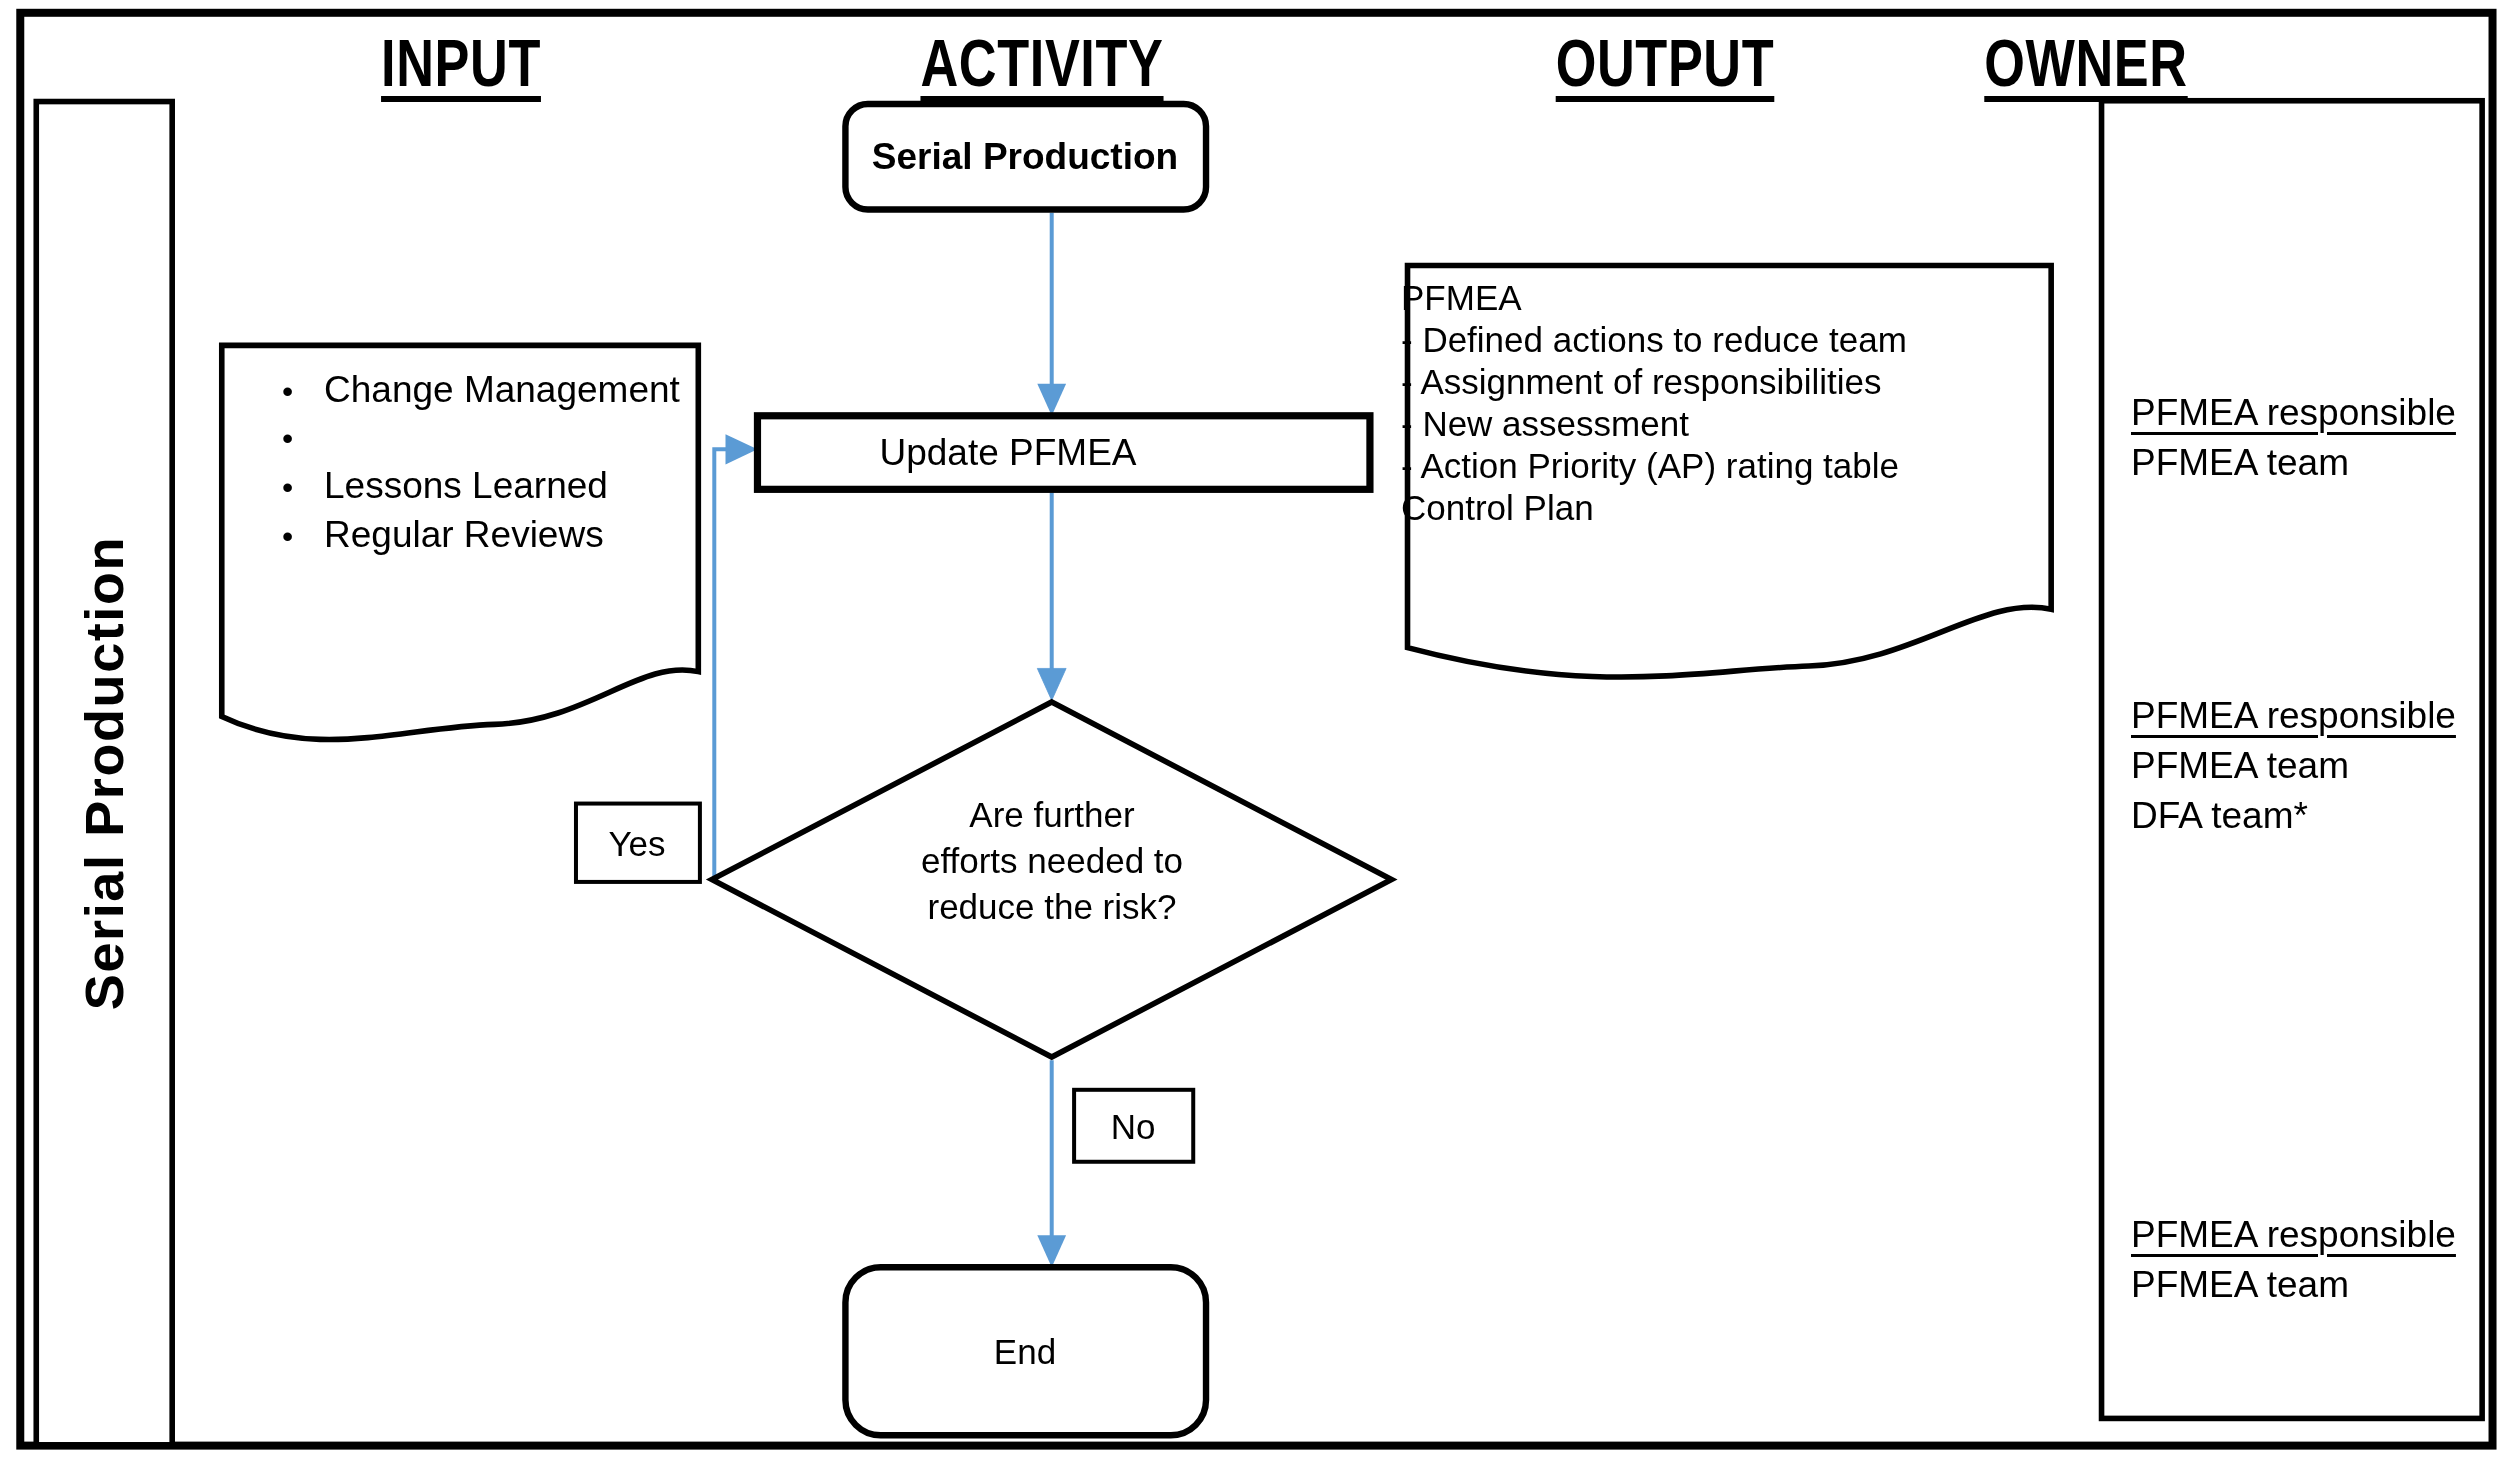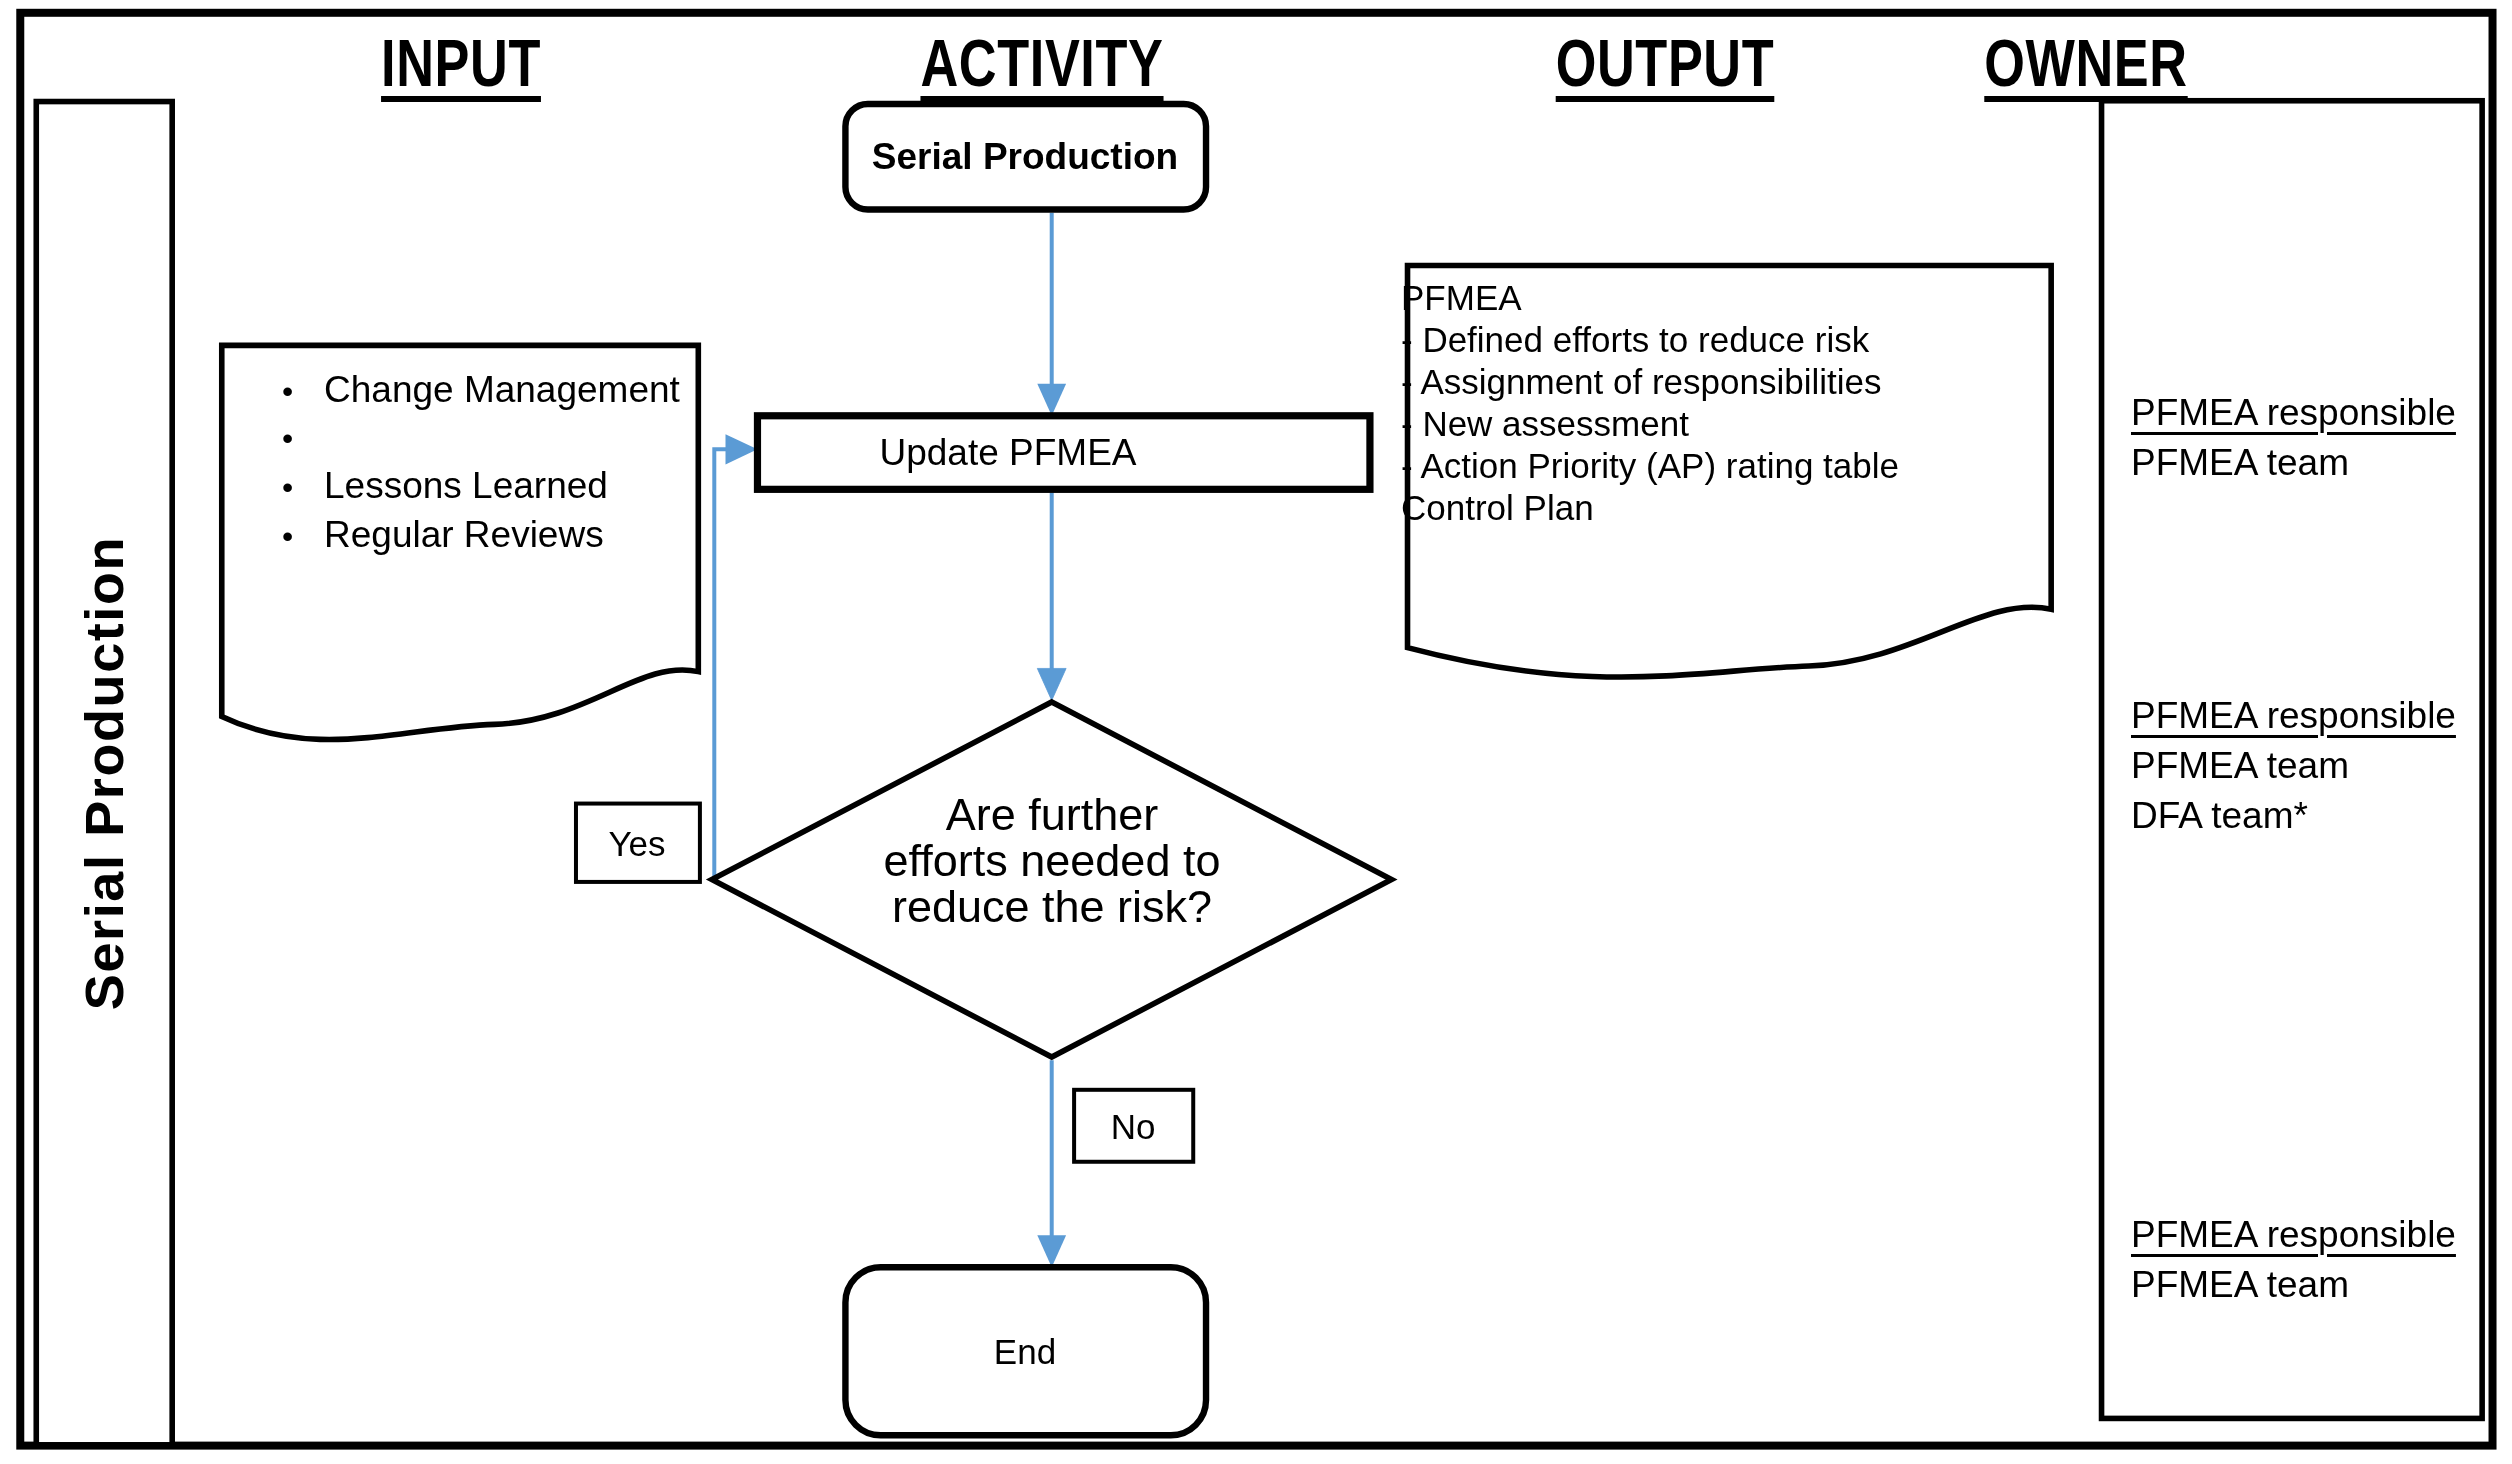--- a/index.html
+++ b/index.html
@@ -22,21 +22,21 @@
   }
   
   .lane-label{
     font-size:54px;font-weight:bold;letter-spacing:1.6px;
     transform:translate(-50%,-50%) rotate(-90deg);
   }
   .start-label{font-size:37px;font-weight:bold;}
   .body-txt{font-size:37px;}
   .small-node{font-size:35px;}
   .decision-txt{
-    font-size:45px;line-height:46px;text-align:center;
+    font-size:35px;line-height:46px;text-align:center;
     transform:translate(-50%,-50%);white-space:nowrap;
   }
   
   .doc-list{position:absolute;left:282px;top:366px;font-size:37px;line-height:47px;}
   .doc-list .row{display:flex;align-items:baseline;}
   .doc-list .bullet{width:42px;font-size:32px;}
   
   .out-list{position:absolute;left:1401px;top:277px;font-size:35px;line-height:42px;}
   
   .owner-entry{position:absolute;left:2131px;font-size:37px;line-height:50px;margin-top:10px;}
@@ -108,21 +108,21 @@
       <span>Lessons Learned</span>
     </div>
     <div class="row">
       <span class="bullet">•</span>
       <span>Regular Reviews</span>
     </div>
   </div>
 
   <div class="out-list">
     <div>PFMEA</div>
-    <div>- Defined efforts to reduce risk</div>
+    <div>- Defined actions to reduce team</div>
     <div>- Assignment of responsibilities</div>
     <div>- New assessment</div>
     <div>- Action Priority (AP) rating table</div>
     <div>Control Plan</div>
   </div>
 
   <div class="t decision-txt" style="left:1052px;top:861px;">
     <div>Are further</div>
     <div>efforts needed to</div>
     <div>reduce the risk?</div>

